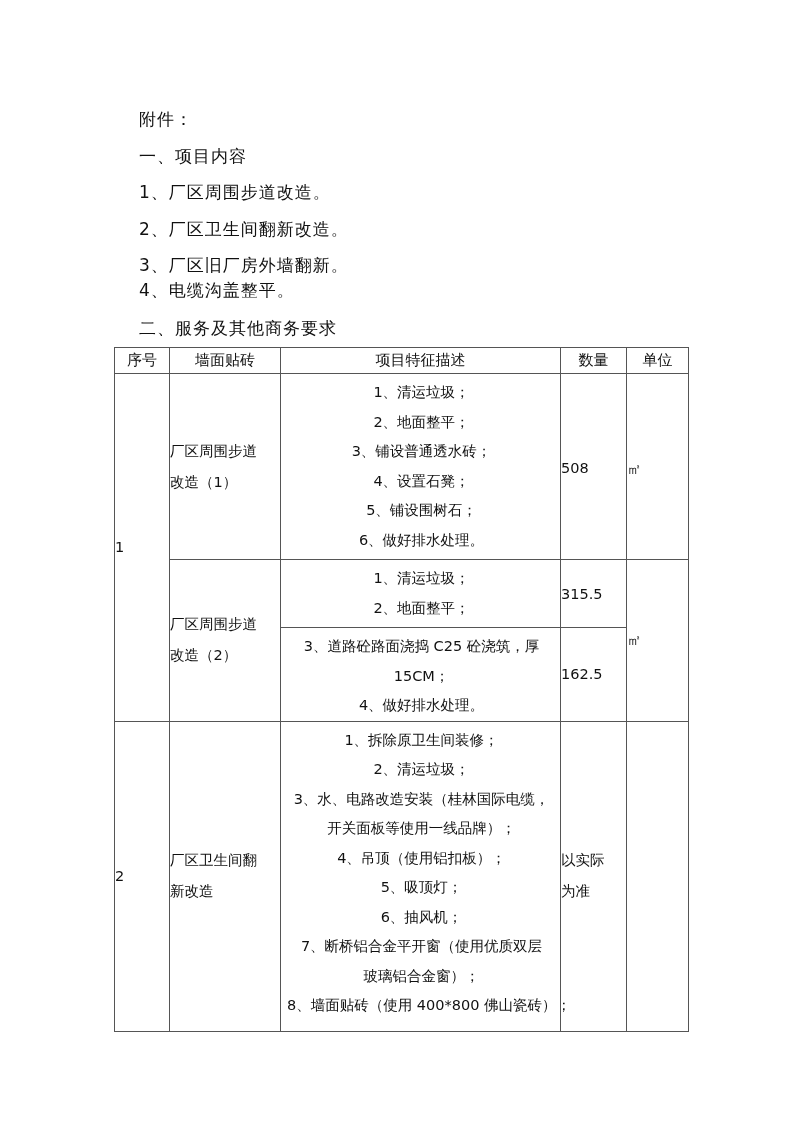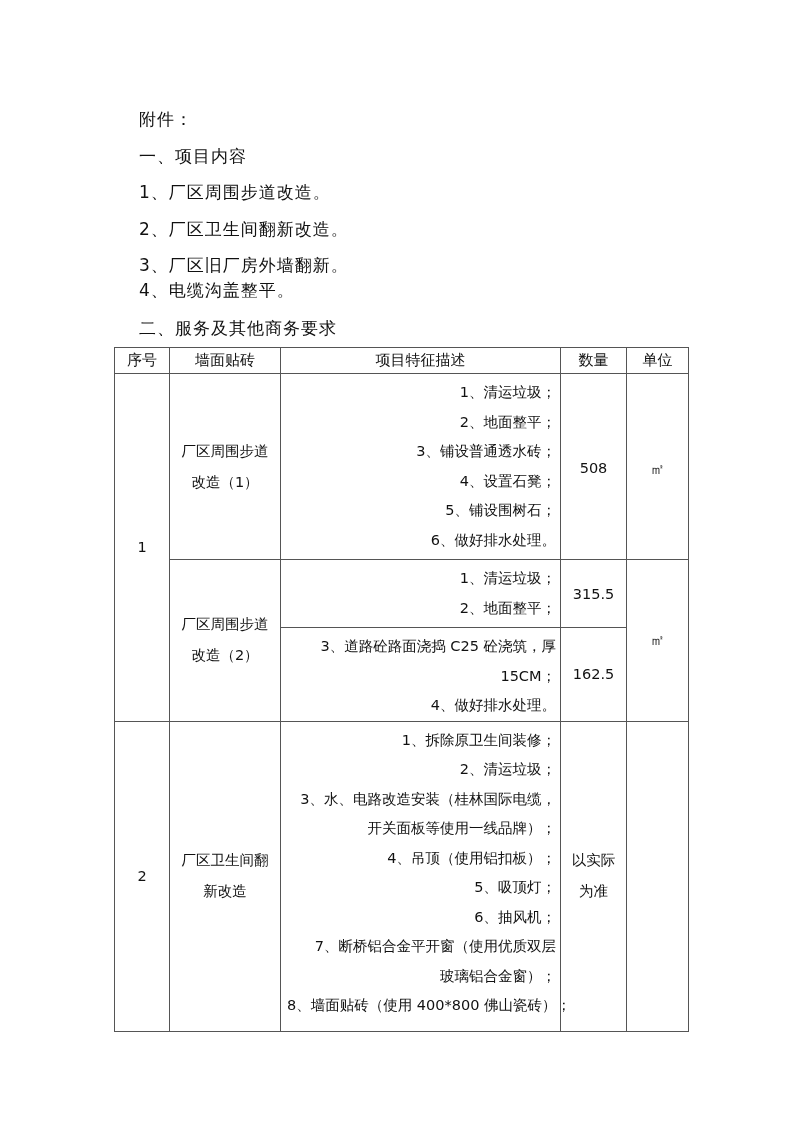--- a/index.html
+++ b/index.html
@@ -1,21 +1,21 @@
 <!DOCTYPE html>
 <html><head>
 <meta charset="utf-8">
 <style>
   html, body { margin:0; padding:0; background:#ffffff; }
   body { width:800px; height:1131px; position:relative; font-family:"DejaVu Sans", sans-serif; color:#111; }
   .para { position:absolute; left:121px; font-size:17px; line-height:20px; letter-spacing:1px;margin-left:18px; }
   table { position:absolute; left:114px; top:347px; border-collapse:collapse; table-layout:fixed; width:574px; font-size:14.5px;padding-left:40px; }
-  td { border:1px solid #555; padding:0; text-align:center; vertical-align:middle; }
+  td { border:1px solid #555; padding:0; vertical-align:middle; }
   th { border:1px solid #555; font-weight:normal; height:23px; font-size:15px; }
-  .desc { text-align:right; vertical-align:top; padding:4px 4px 0 6px; }
+  .desc { text-align:center; vertical-align:top; padding:4px 4px 0 6px; }
   .desc div { line-height:29.5px; white-space:nowrap; }
   .name div { line-height:31px; }
 </style>
 </head>
 <body>
 
 <div class="para" style="top:109px">附件：</div>
 <div class="para" style="top:146px">一、项目内容</div>
 <div class="para" style="top:182px">1、厂区周围步道改造。</div>
 <div class="para" style="top:219px">2、厂区卫生间翻新改造。</div>

